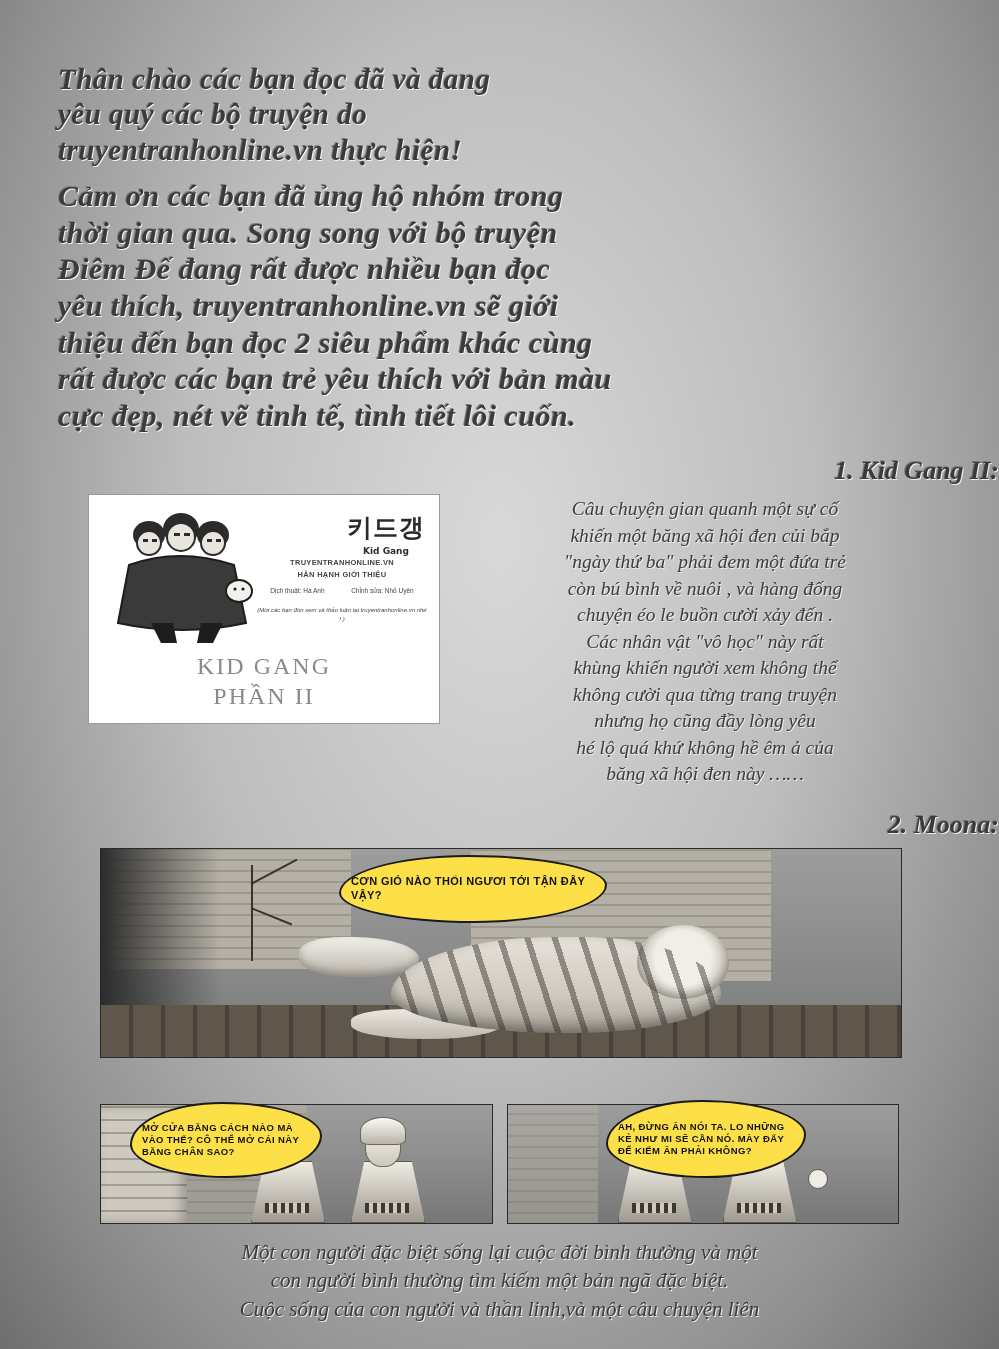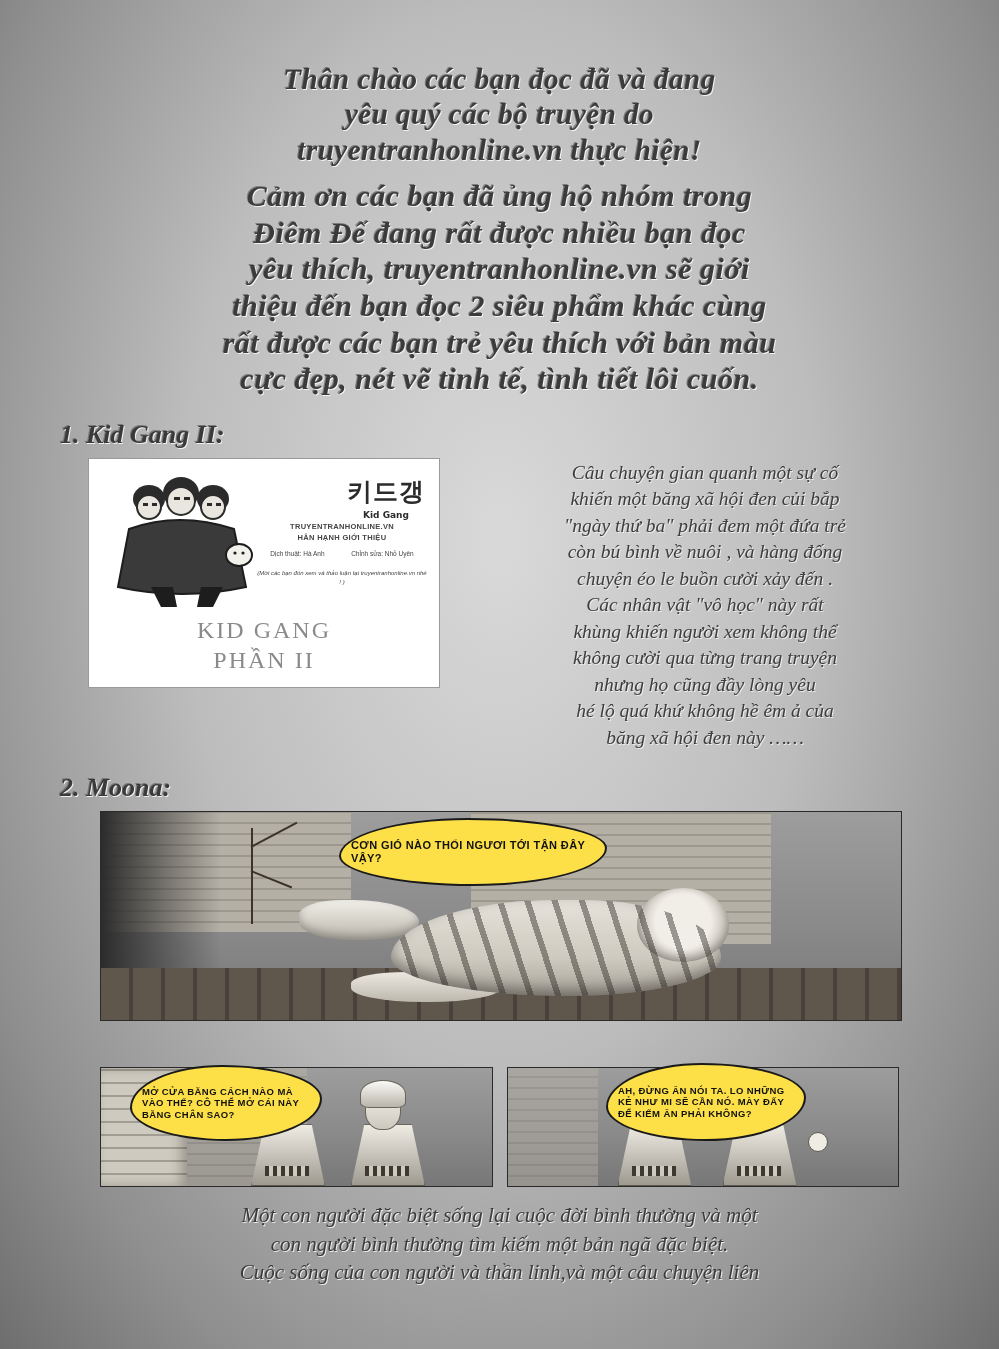--- a/index.html
+++ b/index.html
@@ -9,21 +9,20 @@
     font-family:"Liberation Serif", serif;
     overflow:hidden;
     position:relative;
   }
   .page{
     position:absolute;inset:0;
     padding:0;
   }
   
   .intro{
-    text-align:center;
     color:#3b3b3b;
     padding:62px 58px 0 58px;
   }
   .intro .ln{
     font-style:italic;
     font-weight:bold;
     letter-spacing:.5px;
     text-shadow:1px 1px 0 #f2f2f2, -1px -1px 0 #7d7d7d;
     line-height:1.22;
   }
@@ -31,20 +30,21 @@
   .intro .big2{font-size:30px;}
   .intro-block2{margin-top:10px;}
   
   .sec-title{
     font-style:italic;
     font-weight:bold;
     font-size:26px;
     color:#3a3a3a;
     text-shadow:1px 1px 0 #efefef, -1px -1px 0 #787878;
     margin:22px 0 8px 60px;
+    text-align:right;
   }
   
   .kg-row{
     display:flex;
     align-items:flex-start;
     padding:0 55px 0 88px;
     gap:26px;
   }
   .kg-cover{
     width:350px;height:228px;
@@ -191,20 +191,21 @@
 <body>
 
 <div class="page">
 
   <div class="intro">
     <div class="ln big">Thân chào các bạn đọc  đã và đang</div>
     <div class="ln big">yêu quý các bộ truyện  do</div>
     <div class="ln big">truyentranhonline.vn thực hiện!</div>
     <div class="intro-block2">
       <div class="ln big2">Cảm ơn các bạn đã ủng hộ nhóm trong</div>
+      <div class="ln big2">thời gian qua. Song song với bộ truyện</div>
       <div class="ln big2">Điêm Đế đang rất được nhiều bạn đọc</div>
       <div class="ln big2">yêu thích, truyentranhonline.vn  sẽ  giới</div>
       <div class="ln big2">thiệu đến bạn đọc 2 siêu phẩm khác cùng</div>
       <div class="ln big2">rất được các bạn trẻ yêu thích với bản màu</div>
       <div class="ln big2">cực đẹp, nét vẽ tinh tế, tình tiết lôi cuốn.</div>
     </div>
   </div>
 
   <div class="sec-title">1. Kid Gang II:</div>
 

